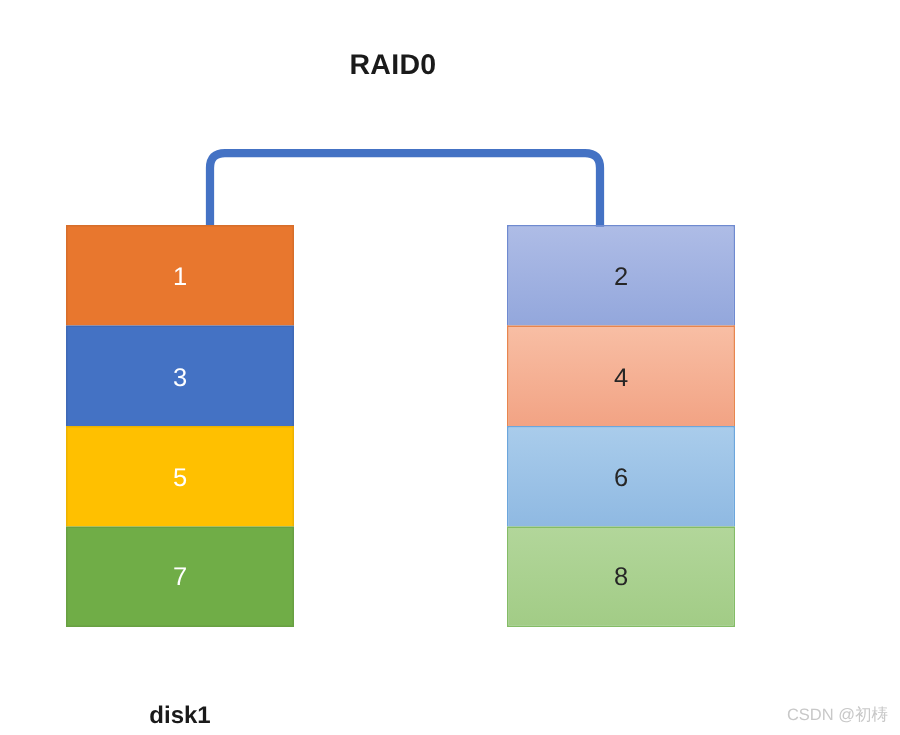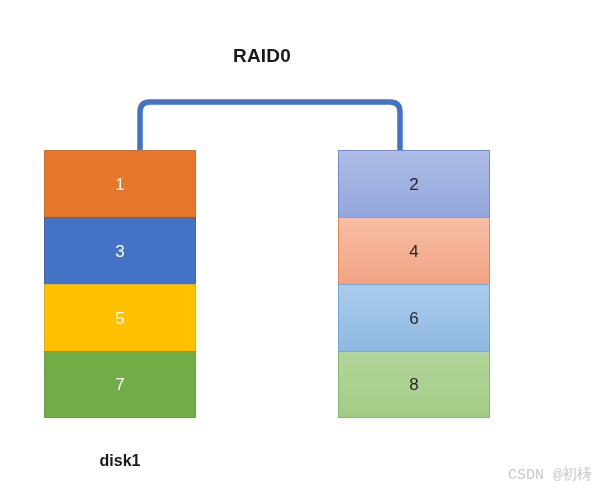--- a/index.html
+++ b/index.html
@@ -17,21 +17,21 @@
 
   #diagram {
     position: absolute;
     inset: 0;
   }
 
   
   .title {
     position: absolute;
     left: 0;
-    top: 45px;
+    top: 33px;
     width: 524px;
     text-align: center;
     font-size: 19px;
     font-weight: bold;
     color: #1a1a1a;
     letter-spacing: 0.2px;
   }
 
   
   .bracket {
@@ -84,32 +84,31 @@
   
   .caption {
     position: absolute;
     top: 452px;
     width: 152px;
     text-align: center;
     font-size: 16px;
     font-weight: bold;
     color: #1a1a1a;
   }
-  .caption-1 { left: 44px; }
+  .caption-1 { left: 44px; margin-top: 17px; }
   .caption-2 { left: 338px; }
 
   
   .watermark {
     position: absolute;
     right: 8px;
     bottom: 6px;
-    font-size: 15px;
+    font-size: 11px;
     color: #c8c8c8;
     white-space: nowrap;
-    font-family: Liberation Mono, monospace;
   }
 </style>
 </head>
 <body>
 
 <div id="diagram">
 
   <div class="title">RAID0</div>
 
   <svg class="bracket" viewBox="0 0 300 80">

